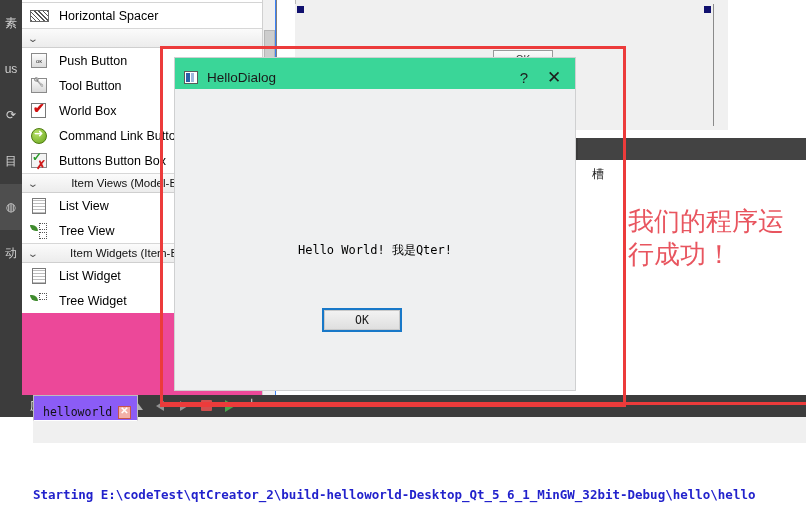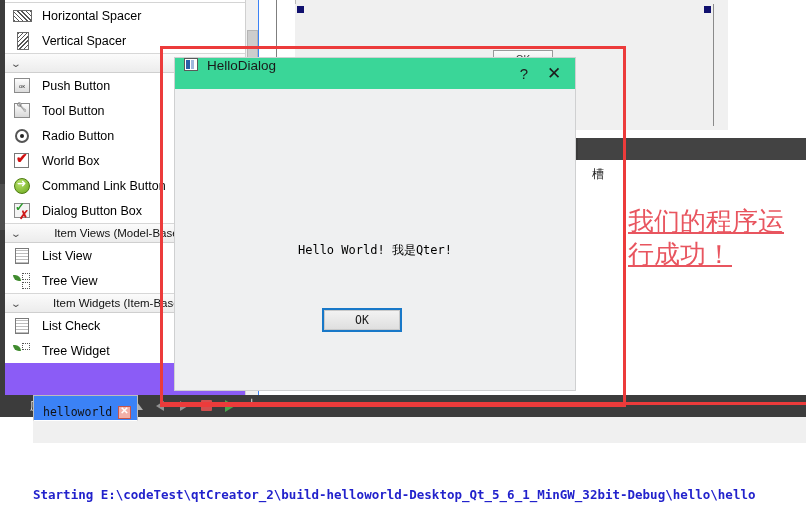--- a/index.html
+++ b/index.html
@@ -30,23 +30,23 @@
     align-items: center;
     justify-content: center;
     overflow: hidden;
     line-height: 1;
   }
   .modebar-item.sel { background: #4e4e4e; }
   .modebar-glyph { display:block; font-size: 12px; color:#cfcfcf; }
 
   
   .widgetbox {
-    position: absolute; left: 5px; top: 0;
+    position: absolute; left: 22px; top: 0;
     width: 253px; height: 395px;
-    background: #8b5cf6;
+    background: #ec4899;
     border-right: 1px solid #3b82f6;
     overflow: hidden;
     font-size: 12px;
     color: #000;
   }
   .wb-top-line {
     height: 2px; background:#ffffff;
     border-bottom: 1px solid #d4d4d4;
   }
   .wb-row {
@@ -306,36 +306,35 @@
   }
   .annot-text {
     position:absolute; left:628px; top:205px;
     width:178px;
     color:#e8555f;
     font-size:26px;
     line-height:1.25;
     font-family:"Liberation Sans", sans-serif;
     z-index: 41;
     white-space: pre-line;
-    text-decoration: underline;
   }
 
   
   .dialog {
     position:absolute; left:175px; top:58px;
     width:400px; height:332px;
     background:#eff0f1;
     box-shadow: 0 0 0 1px #cfd0d1;
     z-index: 30;
   }
   .dialog .titlebar {
     height:31px;
     background:#3ad698;
-    display:flex; align-items:flex-start;
-    padding: 0 6px 0 9px;
+    display:flex; align-items:center;
+    padding: 8px 6px 0 9px;
     box-sizing:border-box;
   }
   .dialog .titlebar .appicon {
     width:14px;height:13px;
     background:#ffffff;
     border:1px solid #5a5a5a;
     position:relative; box-sizing:border-box;
     margin-right:9px;
   }
   .dialog .titlebar .appicon:after {
@@ -451,21 +450,21 @@
 
   .out-tabstrip {
     position:absolute; left:0; top:22px;
     width:806px; height:26px;
     background:#f0f0f0;
     border-bottom:1px solid #bdbdbd;
   }
   .out-tab {
     position:absolute; left:33px; top:0;
     height:26px; min-width:104px;
-    background:#3b82f6;
+    background:#8b5cf6;
     border:1px solid #bdbdbd;
     border-bottom:1px solid #ffffff;
     box-sizing:border-box;
     display:flex; align-items:center;
     padding:8px 6px 0 9px;
     gap:6px;
   }
   .out-tab .tlabel {
     font-family:"DejaVu Sans Mono","Liberation Mono", monospace;
     font-size:11.5px; color:#111;
@@ -533,66 +532,54 @@
 
   <div class="widgetbox">
     <div class="wb-top-line"></div>
 
     <div class="wb-row">
       <span class="ico">
           <span class="ic-hspacer"></span>
         </span>
       <span class="lbl">Horizontal Spacer</span>
     </div>
-    <div class="wb-row">
-      <span class="ico">
-          <span class="ic-vspacer"></span>
-        </span>
-      <span class="lbl">Vertical Spacer</span>
-    </div>
 
     <div class="wb-header">
       <span class="chev">⌄</span>
     </div>
 
     <div class="wb-row">
       <span class="ico">
           <span class="ic-box">ок</span>
         </span>
       <span class="lbl">Push Button</span>
     </div>
     <div class="wb-row">
       <span class="ico">
           <span class="ic-toolbtn"></span>
         </span>
       <span class="lbl">Tool Button</span>
     </div>
     <div class="wb-row">
       <span class="ico">
-          <span class="ic-radio"></span>
-        </span>
-      <span class="lbl">Radio Button</span>
-    </div>
-    <div class="wb-row">
-      <span class="ico">
           <span class="ic-check"></span>
         </span>
       <span class="lbl">World Box</span>
     </div>
     <div class="wb-row">
       <span class="ico">
           <span class="ic-cmdlink"></span>
         </span>
       <span class="lbl">Command Link Button</span>
     </div>
     <div class="wb-row">
       <span class="ico">
           <span class="ic-dlgbtnbox"></span>
         </span>
-      <span class="lbl">Dialog Button Box</span>
+      <span class="lbl">Buttons Button Box</span>
     </div>
 
     <div class="wb-header">
       <span class="chev">⌄</span>
       <span class="htxt">Item Views (Model-Based)</span>
     </div>
 
     <div class="wb-row">
       <span class="ico">
           <span class="ic-listview"></span>
@@ -612,21 +599,21 @@
 
     <div class="wb-header">
       <span class="chev">⌄</span>
       <span class="htxt">Item Widgets (Item-Based)</span>
     </div>
 
     <div class="wb-row">
       <span class="ico">
           <span class="ic-listview"></span>
         </span>
-      <span class="lbl">List Check</span>
+      <span class="lbl">List Widget</span>
     </div>
     <div class="wb-row">
       <span class="ico">
         <span class="ic-treeview">
             <span class="leaf"></span>
             <span class="pg1"></span>
           </span>
       </span>
       <span class="lbl">Tree Widget</span>
     </div>

